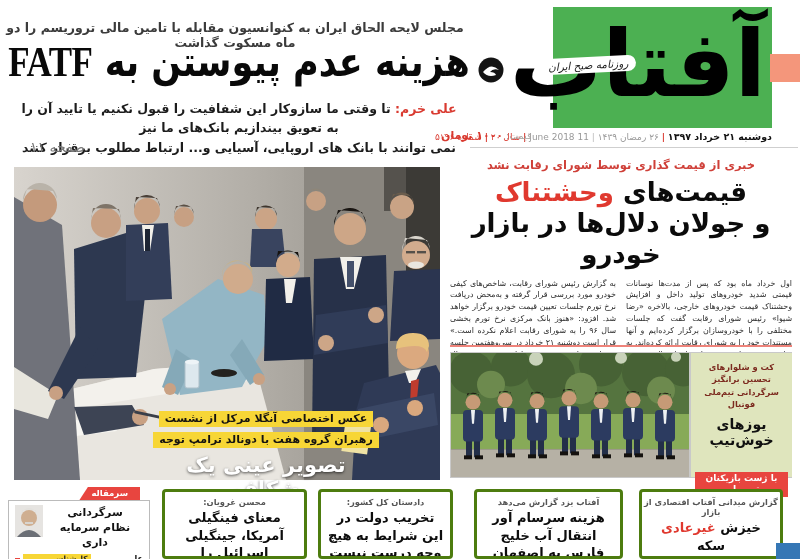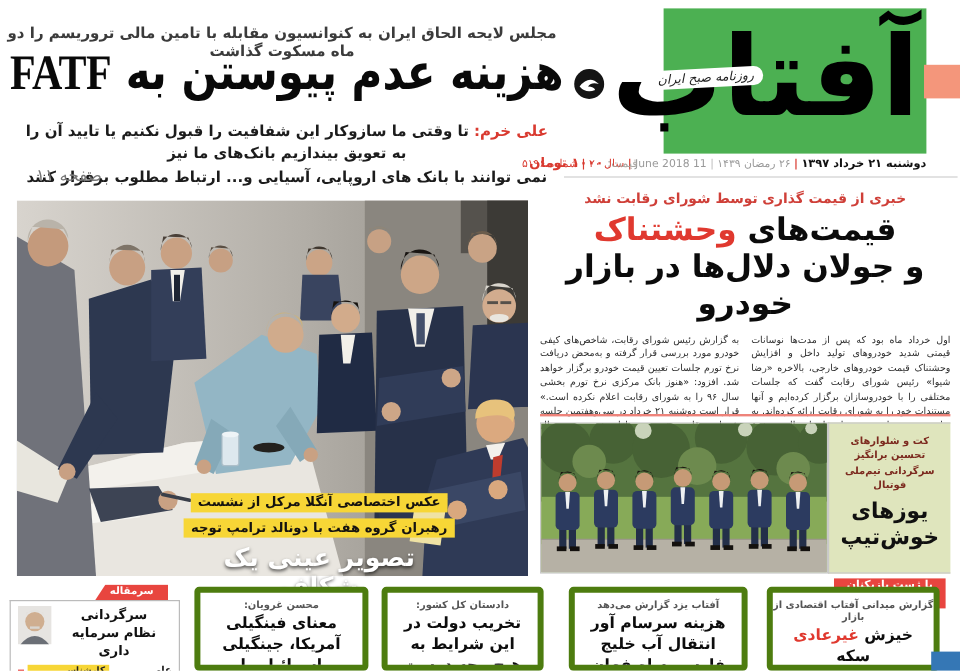--- a/index.html
+++ b/index.html
@@ -61,21 +61,21 @@
   .car-pageref{position:absolute;left:0;bottom:0;background:#fff;padding:0 4px 0 0;
     color:#6fa08c;font-weight:bold;font-size:8px;}
   .red-rule{left:450px;top:345px;width:342px;border-top:2px solid #ee837a;height:0;}
 
   
   .football{left:450px;top:352px;width:342px;height:126px;display:flex;}
   .fb-photo{width:238px;height:124px;border:1px solid #c9c9c9;}
   .fb-caption{flex:1;background:#dfe5bd;border:1px solid #c9c9c9;border-right:none;
     padding:8px 4px 4px;text-align:center;}
   .fb-kicker{font-size:8.3px;font-weight:bold;color:#7c2a1f;line-height:1.5;}
-  .fb-title{font-size:18px;font-weight:bold;color:#101010;margin:5px 0 4px;}
+  .fb-title{font-size:14px;font-weight:bold;color:#101010;margin:5px 0 4px;}
   .fb-hl{display:inline-block;background:#e8453f;color:#fff;font-size:9px;
     font-weight:bold;padding:1px 4px;margin:1px 0;line-height:1.3;}
   .fb-page{font-size:9px;font-weight:bold;color:#222;text-align:right;margin:4px 8px 0 0;}
 
   
   .ed-box{left:8px;top:487px;width:142px;height:72px;}
   .ed-tab{position:absolute;top:0;right:10px;background:#e8453f;color:#fff;
     font-size:8.5px;font-weight:bold;padding:1px 12px 2px;
     clip-path:polygon(14% 0,100% 0,100% 100%,0 100%);}
   .ed-panel{position:absolute;top:13px;left:0;right:0;height:59px;
@@ -84,21 +84,21 @@
   .ed-head{display:flex;align-items:flex-start;gap:4px;}
   .ed-title{flex:1;font-size:11px;font-weight:bold;color:#111;
     line-height:1.35;text-align:center;padding-top:1px;}
   .ed-title span{display:block;}
   .ed-author-row{display:flex;align-items:center;gap:3px;margin-top:3px;}
   .ed-author{font-size:8px;font-weight:bold;color:#111;}
   .ed-dot{color:#e8453f;font-size:8px;}
   .ed-role{background:#f7d636;font-size:7.3px;font-weight:bold;color:#222;padding:0 3px;}
   .ed-bar{width:5px;height:9px;background:#e8453f;margin-right:auto;}
 
-  .tease{top:489px;height:70px;border:5px solid #4d7c0f;border-radius:4px;
+  .tease{top:489px;height:70px;border:3px solid #4d7c0f;border-radius:4px;
     background:#fff;text-align:center;padding-top:5px;box-sizing:border-box;overflow:hidden;}
   .tease .tk{font-size:8.3px;font-weight:bold;color:#555;}
   .tease .tt{font-size:13px;font-weight:bold;color:#0d0d0d;line-height:1.35;
     margin-top:2px;padding:0 6px;}
   .tt .t-red{color:#e0392f;}
   .box2{left:162px;width:145px;} .box3{left:318px;width:135px;}
   .box4{left:474px;width:149px;} .box5{left:639px;width:144px;}
   .blue-tab{left:776px;top:543px;width:24px;height:16px;background:#3577b5;}
 </style>
 </head>

